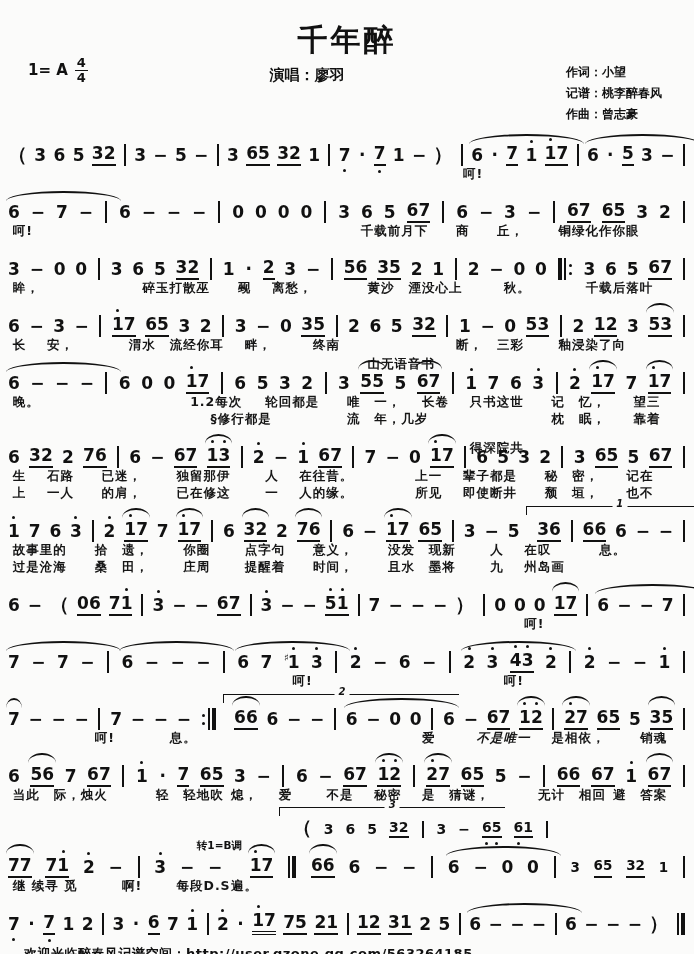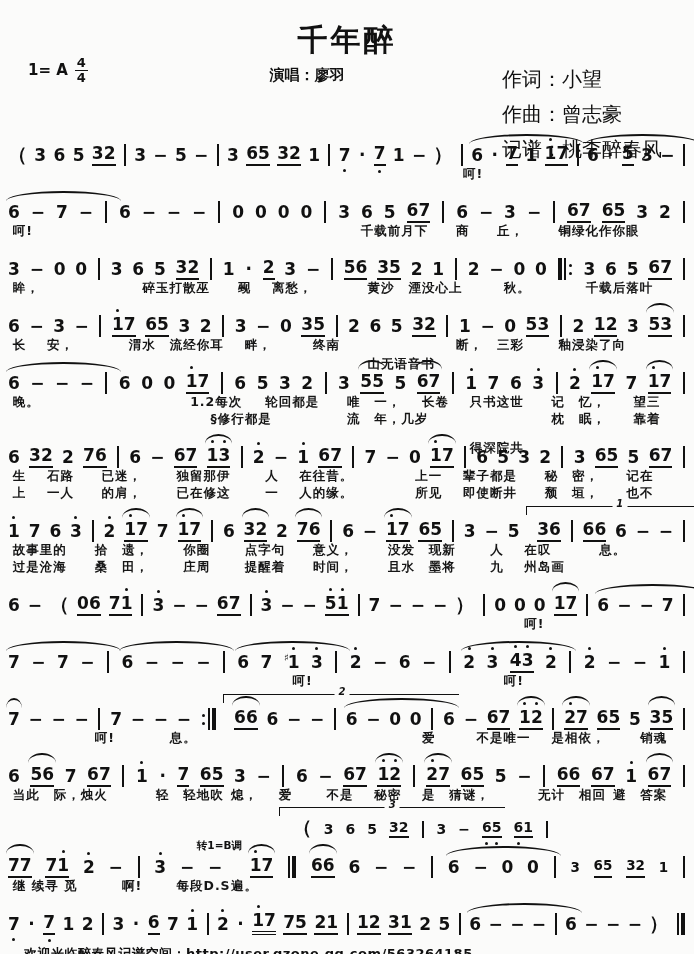--- a/index.html
+++ b/index.html
@@ -5,21 +5,21 @@
   html,body{margin:0;padding:0;width:694px;height:954px;background:#fbfbfa;overflow:hidden;
     font-family:"DejaVu Sans","Liberation Sans",sans-serif;color:#111;}
   .sheet{padding:4px 6px 0 6px;}
   
   .header{position:relative;height:126px;}
   .key{position:absolute;left:22px;top:52px;font-size:15px;font-weight:bold;display:flex;gap:7px;align-items:center;}
   .timesig{display:inline-flex;flex-direction:column;align-items:center;line-height:1.05;font-weight:bold;font-size:13px;}
   .timesig .tstop{border-bottom:1.6px solid #111;padding:0 2px;}
   .title{position:absolute;left:0;right:0;top:16px;text-align:center;font-size:30px;font-weight:bold;letter-spacing:3px;}
   .singer{position:absolute;left:0;right:80px;top:62px;text-align:center;font-size:15px;font-weight:600;}
-  .credits{position:absolute;right:26px;top:58px;font-size:20px;font-weight:400;line-height:1.75;text-align:left;}
+  .credits{position:absolute;right:26px;top:58px;font-size:12px;font-weight:700;line-height:1.75;text-align:left;}
   
   .system{position:relative;margin:0 0 4px 0;}
   .noterow{display:flex;justify-content:space-between;align-items:flex-end;height:36px;padding:0 2px;}
   .tok{position:relative;font-weight:bold;font-size:17px;line-height:22px;white-space:nowrap;}
   .grp{display:inline-block;}
   .u1{border-bottom:2px solid #111;}
   .u2{border-bottom:4px double #111;}
   .d{position:relative;display:inline-block;min-width:9px;text-align:center;}
   .d.hi::before{content:"";position:absolute;top:-4px;left:50%;margin-left:-1.5px;width:3px;height:3px;border-radius:50%;background:#111;}
   .d.lo::after{content:"";position:absolute;bottom:-6px;left:50%;margin-left:-1.5px;width:3px;height:3px;border-radius:50%;background:#111;}
@@ -58,22 +58,22 @@
       <span>1= A</span>
       <span class="timesig">
         <span class="tstop">4</span>
         <span>4</span>
       </span>
     </div>
     <div class="title">千年醉</div>
     <div class="singer">演唱：廖羽</div>
     <div class="credits">
       <div>作词：小望</div>
+      <div>记谱：桃李醉春风</div>
       <div>作曲：曾志豪</div>
-      <div>记谱：桃李醉春风</div>
     </div>
   </div>
 
   <div id="systems">
       <div class="system">
         <div class="noterow">
           <span class="tok"><span class="grp"><span class="paren">（</span></span></span>
           <span class="tok"><span class="grp"><span class="d">3</span></span></span>
           <span class="tok"><span class="grp"><span class="d">6</span></span></span>
           <span class="tok"><span class="grp"><span class="d">5</span></span></span>
@@ -666,21 +666,21 @@
           <span class="tok"><span class="grp"><span class="d">5</span></span></span>
           <span class="tok"><span class="grp u1"><span class="d">3</span><span class="d">5</span></span><i class="arc"></i></span>
           <span class="bars">
             <b class="bl"></b>
           </span>
         </div>
         <div class="lyr">
           <span style="left: 13%;">呵!</span>
           <span style="left: 24%;">息。</span>
           <span style="left: 61%;">爱</span>
-          <span style="left: 69%;">不是唯一</span>
+          <span style="left: 69%; font-style: italic;">不是唯一</span>
           <span style="left: 80%;">是相依，</span>
           <span style="left: 93%;">销魂</span>
         </div>
       </div>
       <div class="system">
         <div class="noterow">
           <span class="tok"><span class="grp"><span class="d">6</span></span></span>
           <span class="tok"><span class="grp u1"><span class="d">5</span><span class="d">6</span></span><i class="arc"></i></span>
           <span class="tok"><span class="grp"><span class="d">7</span></span></span>
           <span class="tok"><span class="grp u1"><span class="d">6</span><span class="d">7</span></span></span>

